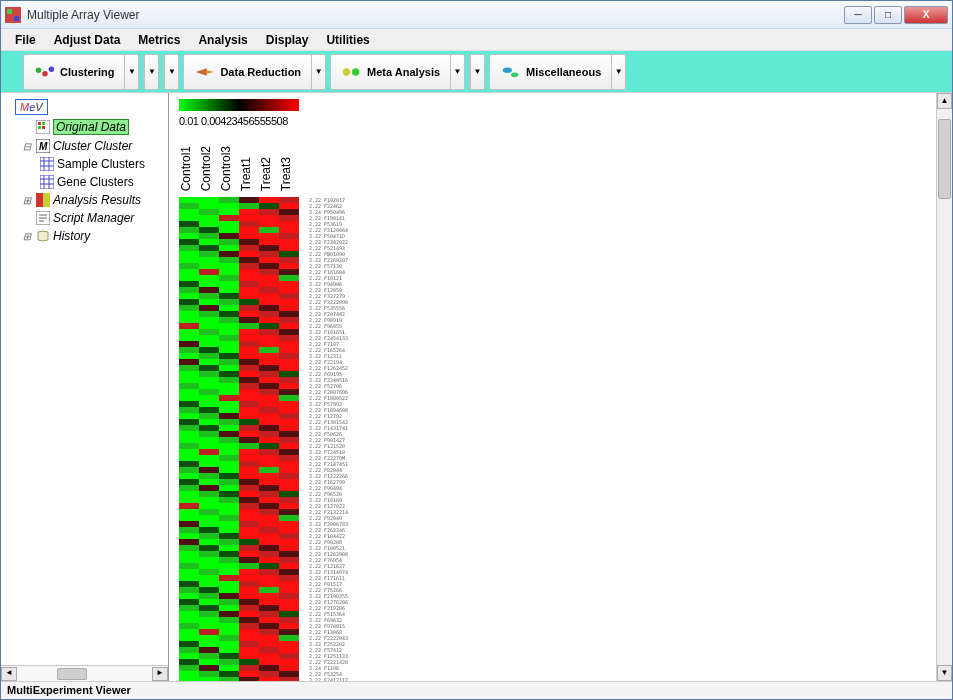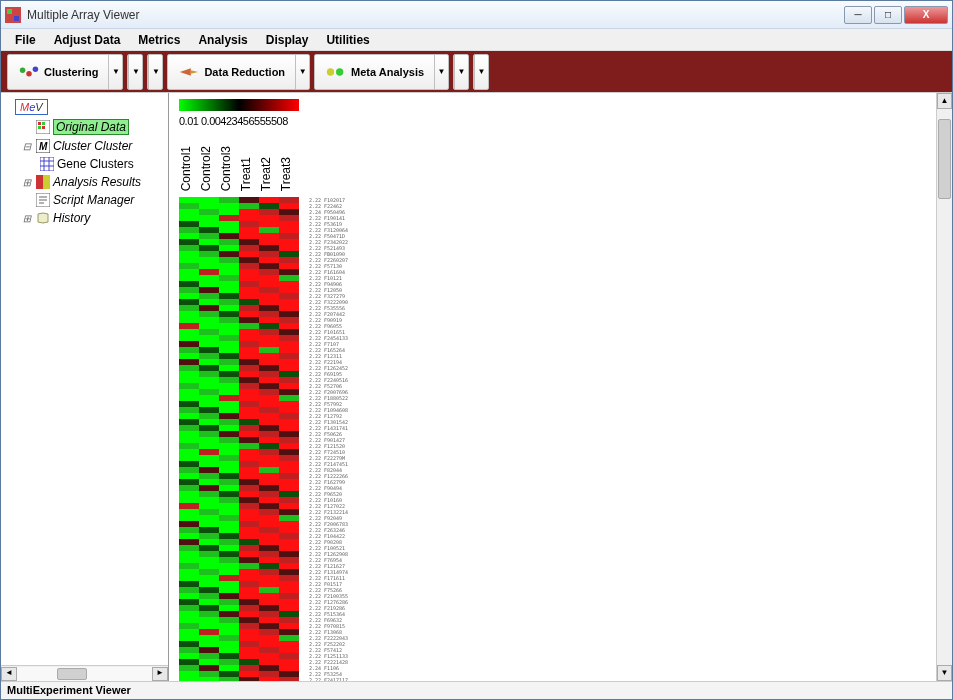--- a/index.html
+++ b/index.html
@@ -7,21 +7,21 @@
 .window { width: 953px; height: 700px; background: #fff; border: 1px solid #5a7aa0; display: flex; flex-direction: column; }
 .titlebar { height: 28px; background: linear-gradient(to bottom, #f8fbfe, #e3ecf7); display: flex; align-items: center; padding: 0 4px; border-bottom: 1px solid #c8d6e8; }
 .titlebar-icon { width: 16px; height: 16px; margin-right: 6px; }
 .titlebar-text { flex: 1; font-size: 12px; color: #333; }
 .win-btns { display: flex; gap: 2px; }
 .win-btn { width: 28px; height: 18px; border: 1px solid #8898b0; border-radius: 2px; display: flex; align-items: center; justify-content: center; font-size: 10px; cursor: pointer; }
 .win-min, .win-max { background: linear-gradient(to bottom, #f5f8fc, #d8e3f0); }
 .win-close { width: 44px; background: linear-gradient(to bottom, #e99, #c33); color: #fff; font-weight: bold; }
 .menubar { height: 22px; background: #f0f0f0; display: flex; align-items: center; padding: 0 6px; gap: 2px; border-bottom: 1px solid #ddd; }
 .menubar span { padding: 2px 8px; font-size: 12px; font-weight: bold; cursor: pointer; }
-.toolbar { height: 42px; background: #7f1d1d; display: flex; align-items: center; padding: 2px 6px; gap: 4px; border-bottom: 1px solid #ccc; }
+.toolbar { height: 42px; background: #5eead4; display: flex; align-items: center; padding: 2px 22px; gap: 4px; border-bottom: 1px solid #ccc; }
 .tool-btn { height: 36px; display: flex; align-items: center; border: 1px solid #c0c0c0; border-radius: 2px; background: linear-gradient(to bottom, #fff, #eee); cursor: pointer; }
 .tool-main { display: flex; align-items: center; padding: 0 10px; gap: 4px; height: 100%; }
 .tool-label { font-size: 11px; font-weight: bold; }
 .tool-drop { width: 14px; height: 100%; border-left: 1px solid #c0c0c0; display: flex; align-items: center; justify-content: center; font-size: 8px; }
 .tool-icon { width: 22px; height: 16px; }
 .content { flex: 1; display: flex; overflow: hidden; }
 .sidebar { width: 168px; border-right: 1px solid #999; background: #fff; display: flex; flex-direction: column; }
 .tree { flex: 1; padding: 4px 2px; overflow: hidden; }
 .tree-node { display: flex; align-items: center; padding: 2px 0; font-size: 12px; cursor: pointer; white-space: nowrap; }
 .tree-toggle { width: 12px; font-size: 10px; color: #666; text-align: center; }
@@ -113,20 +113,27 @@
             <circle cx="16" cy="8" r="4" fill="#3c3"></circle>
           </svg>
           <span class="tool-label">Meta Analysis</span>
         </div>
       <div class="tool-drop">▼</div>
     </div>
     <div class="tool-btn">
       <div class="tool-drop">▼</div>
     </div>
     <div class="tool-btn">
+      <div class="tool-main">
+          <svg class="tool-icon" viewBox="0 0 24 16">
+            <ellipse cx="8" cy="6" rx="5" ry="3" fill="#39c"></ellipse>
+            <ellipse cx="16" cy="11" rx="4" ry="2.5" fill="#3c6"></ellipse>
+          </svg>
+          <span class="tool-label">Miscellaneous</span>
+        </div>
       <div class="tool-drop">▼</div>
     </div>
   </div>
 
   <div class="content">
 
     <div class="sidebar">
       <div class="tree">
         <div class="tree-node">
           <span class="tree-toggle"></span>
@@ -147,20 +154,32 @@
         </div>
         <div class="tree-node tree-indent">
           <span class="tree-toggle">⊟</span>
           <span class="tree-icon">
               <svg width="14" height="14">
                 <rect width="14" height="14" fill="#fff" stroke="#333"></rect>
                 <text x="3" y="11" font-size="10" font-weight="bold">M</text>
               </svg>
             </span>
           <span>Cluster Cluster</span>
+        </div>
+        <div class="tree-node tree-indent2">
+          <span class="tree-icon">
+              <svg width="14" height="14">
+                <rect width="14" height="14" fill="#fff" stroke="#44c"></rect>
+                <line x1="4" y1="0" x2="4" y2="14" stroke="#44c"></line>
+                <line x1="9" y1="0" x2="9" y2="14" stroke="#44c"></line>
+                <line x1="0" y1="4" x2="14" y2="4" stroke="#44c"></line>
+                <line x1="0" y1="9" x2="14" y2="9" stroke="#44c"></line>
+              </svg>
+            </span>
+          <span>Sample Clusters</span>
         </div>
         <div class="tree-node tree-indent2">
           <span class="tree-icon">
               <svg width="14" height="14">
                 <rect width="14" height="14" fill="#fff" stroke="#44c"></rect>
                 <line x1="4" y1="0" x2="4" y2="14" stroke="#44c"></line>
                 <line x1="9" y1="0" x2="9" y2="14" stroke="#44c"></line>
                 <line x1="0" y1="4" x2="14" y2="4" stroke="#44c"></line>
                 <line x1="0" y1="9" x2="14" y2="9" stroke="#44c"></line>
               </svg>

